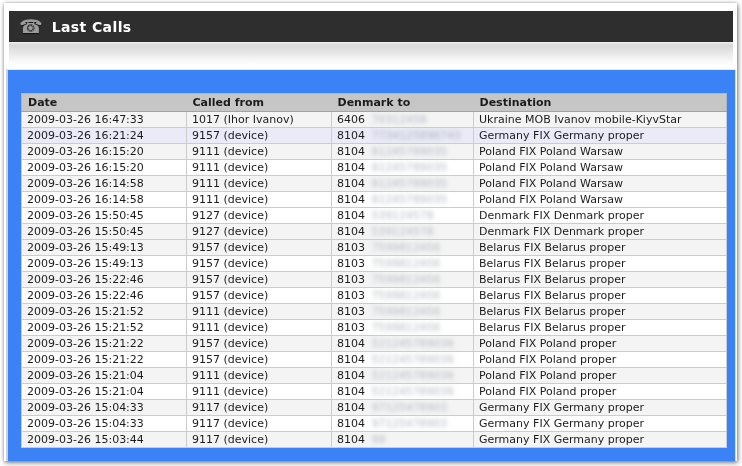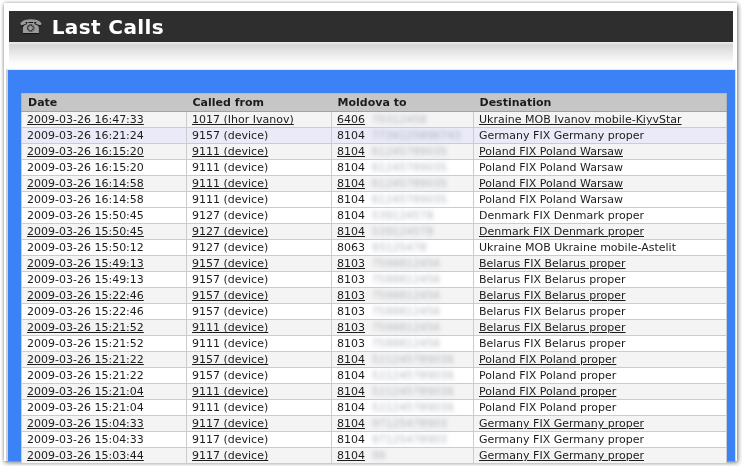--- a/index.html
+++ b/index.html
@@ -37,21 +37,21 @@
     box-sizing: border-box;
   }
   .titlebar .phone-icon {
     font-size: 19px;
     color: #9b9b9b;
     margin-right: 9px;
     line-height: 1;
     text-shadow: 0 1px 1px rgba(0,0,0,0.6);
   }
   .titlebar .title {
-    font-size: 20px;
+    font-size: 14px;
     font-weight: bold;
     letter-spacing: 0.4px;
   }
   .strip {
     position: absolute;
     left: 5px; top: 39px; right: 4px;
     height: 24px;
     background: linear-gradient(to bottom, #efefef 0px, #d7d7d7 3px, #fbfbfb 85%, #ffffff 100%);
   }
   .panel {
@@ -90,21 +90,21 @@
     overflow: hidden;
   }
   td {
     padding: 1px 5px;
     line-height: 13px;
     height: 13px;
     border: 1px solid #cccccc;
     white-space: nowrap;
     overflow: hidden;
   }
-  tr.odd  td { background: var(--row-alt-bg); text-decoration: underline; }
+  tr.odd  td { background: var(--row-alt-bg); }
   tr.even td { background: #ffffff; }
   tr.highlight td { background: var(--row-highlight-bg); margin-top: 24px; }
   .masked {
     display: inline-block;
     margin-left: 7px;
     color: var(--masked-color);
     filter: blur(2px);
     opacity: 0.8;
     font-size: 10px;
     letter-spacing: 0.5px;
@@ -128,21 +128,21 @@
       <colgroup>
         <col class="c1">
           <col class="c2">
           <col class="c3">
           <col class="c4">
       </colgroup>
       <thead>
         <tr>
           <th>Date</th>
           <th>Called from</th>
-          <th>Moldova to</th>
+          <th>Denmark to</th>
           <th>Destination</th>
         </tr>
       </thead>
       <tbody id="rows-body">
           <tr class="odd">
     <td>2009-03-26 16:47:33</td>
     <td>1017 (Ihor Ivanov)</td>
     <td><span>6406</span><span class="masked">70312458</span></td>
     <td>Ukraine MOB Ivanov mobile-KiyvStar</td>
   </tr>
@@ -181,26 +181,20 @@
     <td>9127 (device)</td>
     <td><span>8104</span><span class="masked">539124578</span></td>
     <td>Denmark FIX Denmark proper</td>
   </tr>
           <tr class="odd">
     <td>2009-03-26 15:50:45</td>
     <td>9127 (device)</td>
     <td><span>8104</span><span class="masked">539124578</span></td>
     <td>Denmark FIX Denmark proper</td>
   </tr>
-          <tr class="even">
-    <td>2009-03-26 15:50:12</td>
-    <td>9127 (device)</td>
-    <td><span>8063</span><span class="masked">93125478</span></td>
-    <td>Ukraine MOB Ukraine mobile-Astelit</td>
-  </tr>
           <tr class="odd">
     <td>2009-03-26 15:49:13</td>
     <td>9157 (device)</td>
     <td><span>8103</span><span class="masked">7599812456</span></td>
     <td>Belarus FIX Belarus proper</td>
   </tr>
           <tr class="even">
     <td>2009-03-26 15:49:13</td>
     <td>9157 (device)</td>
     <td><span>8103</span><span class="masked">7599812456</span></td>

